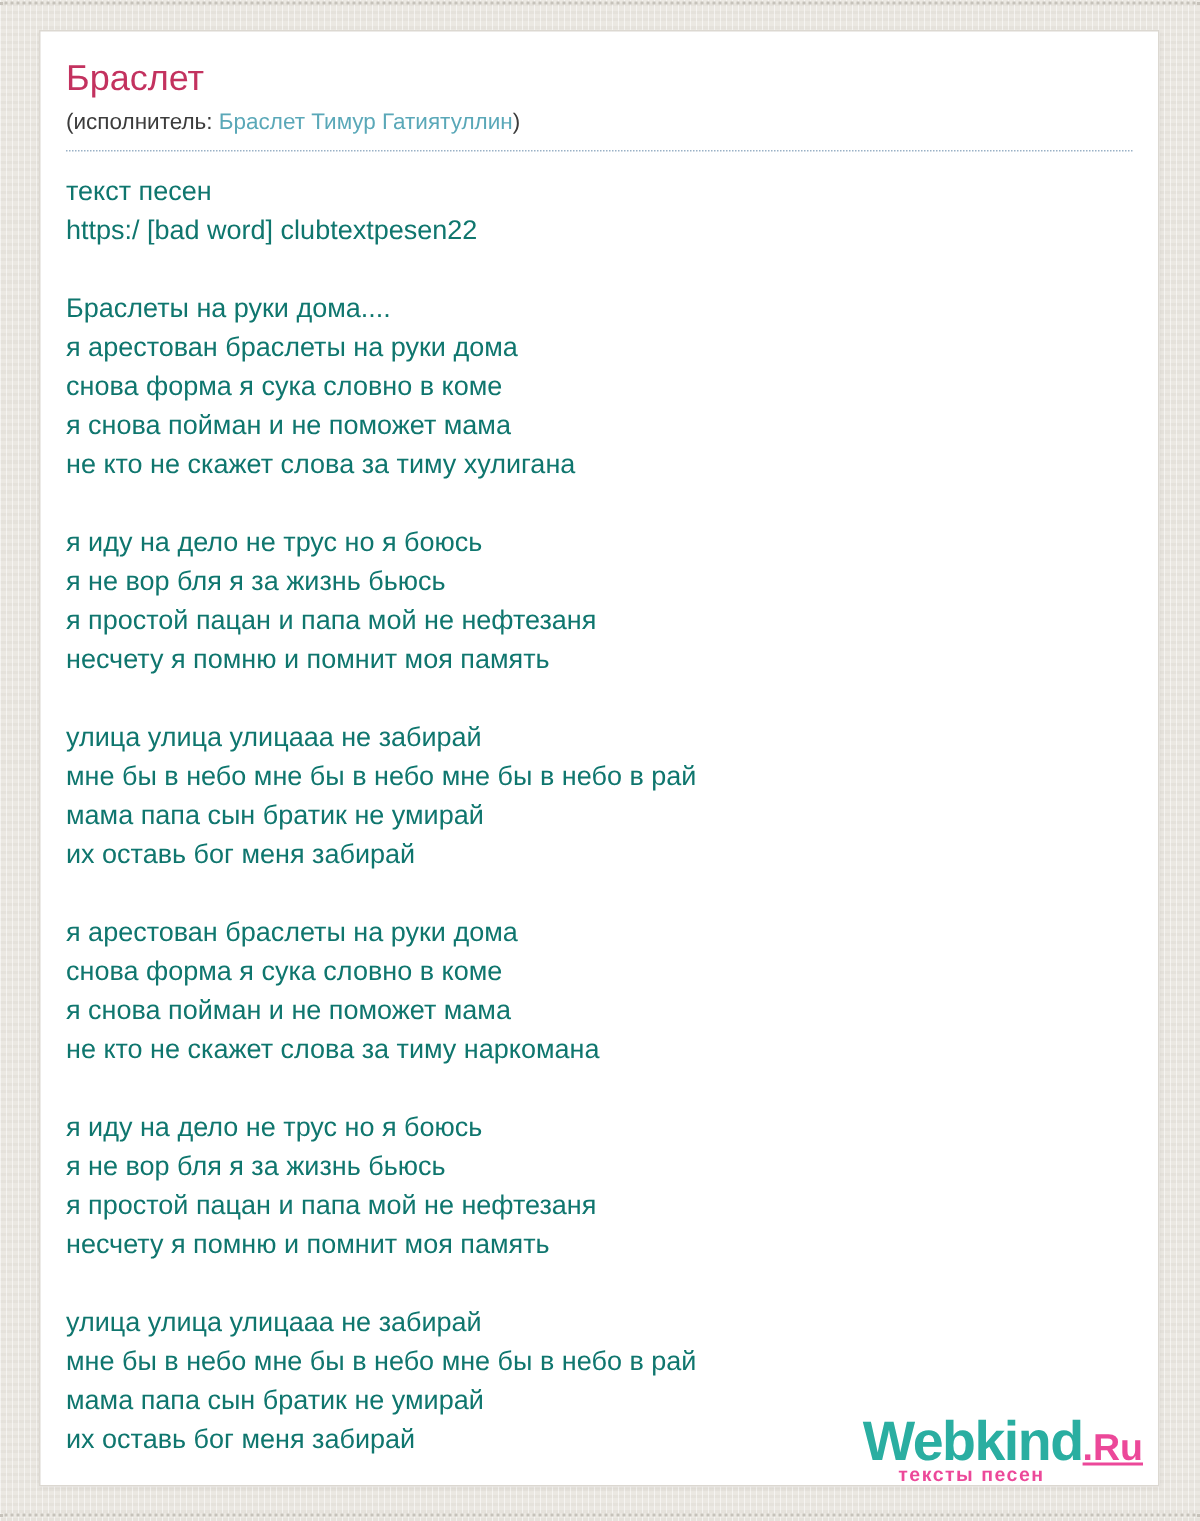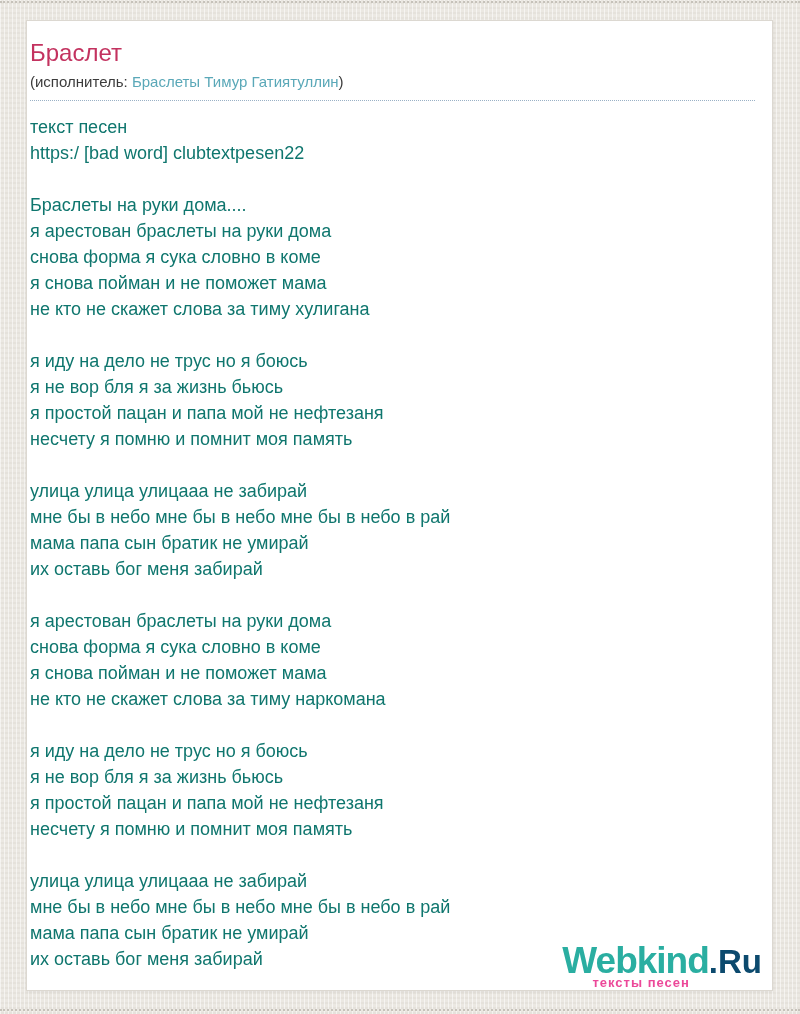--- a/index.html
+++ b/index.html
@@ -30,21 +30,21 @@
   .card {
     position: absolute;
     left: 26px;
     top: 20px;
     width: 747px;
     height: 971px;
     background: #ffffff;
     border: 1px solid #dcd8d1;
     box-shadow: 0 1px 3px rgba(0,0,0,0.06);
     box-sizing: border-box;
-    padding: 18px 17px 0 3px;
+    padding: 18px 17px 0 17px;
   }
 
   .song-title {
     margin: 0 0 5px 0;
     font-size: 24px;
     line-height: 28px;
     font-weight: 500;
     color: #c3325f;
   }
 
@@ -77,44 +77,45 @@
     line-height: 1;
     cursor: pointer;
   }
   .logo-brand {
     font-size: 37px;
     font-weight: bold;
     letter-spacing: -1px;
     color: #2aaea1;
   }
   .logo-domain {
-    font-size: 33px;
+    font-size: 25px;
     font-weight: bold;
-    color: #0c4a6e;
+    color: #ec4899;
+    text-decoration: underline;
   }
   .logo-tagline {
     font-size: 13px;
     font-weight: bold;
     letter-spacing: 1px;
     color: #ec4899;
     text-align: center;
     padding-right: 42px;
     margin-top: -3px;
   }
 </style>
 </head>
 <body>
 
 <div class="seam seam-top"></div>
 
 <div class="card">
 
   <h1 class="song-title">Браслет</h1>
 
-  <div class="artist-line"><span>(исполнитель: </span><a class="artist-link">Браслеты Тимур Гатиятуллин</a><span>)</span></div>
+  <div class="artist-line"><span>(исполнитель: </span><a class="artist-link">Браслет Тимур Гатиятуллин</a><span>)</span></div>
 
   <div class="lyrics">текст песен
 https:/ [bad word] clubtextpesen22
 
 Браслеты на руки дома....
 я арестован браслеты на руки дома
 снова форма я сука словно в коме
 я снова пойман и не поможет мама
 не кто не скажет слова за тиму хулигана
 

